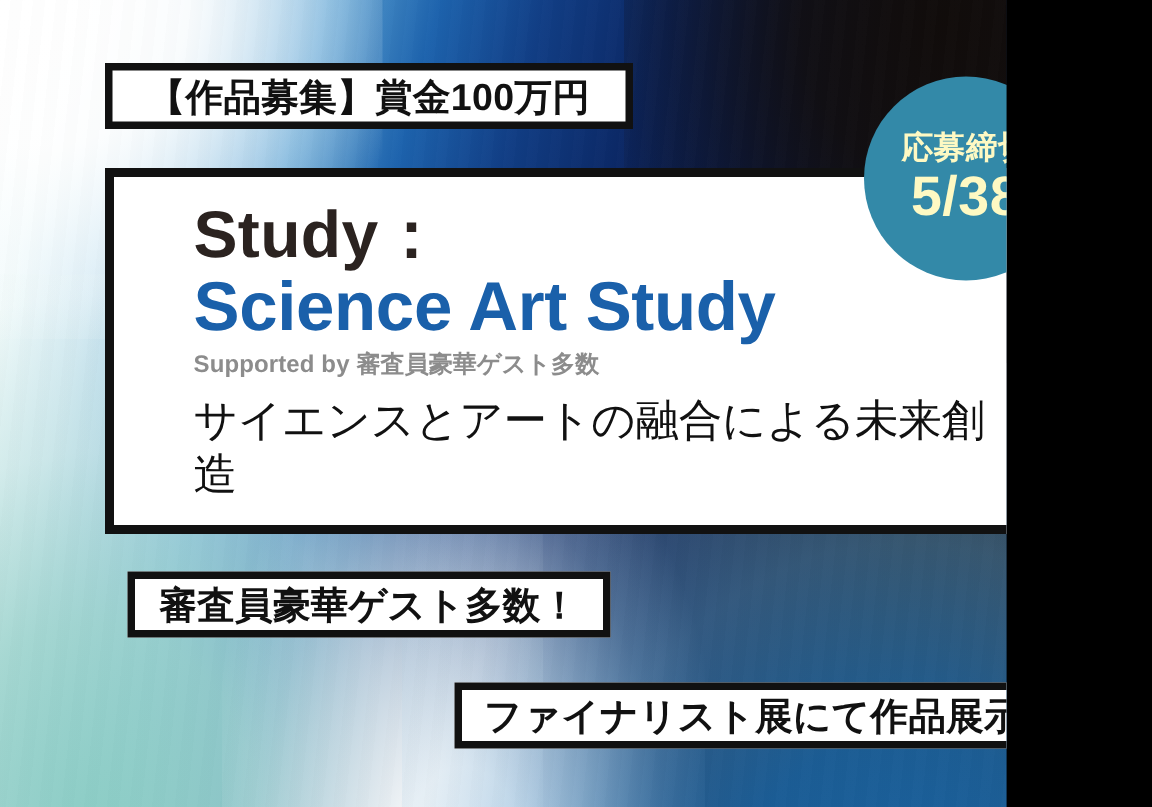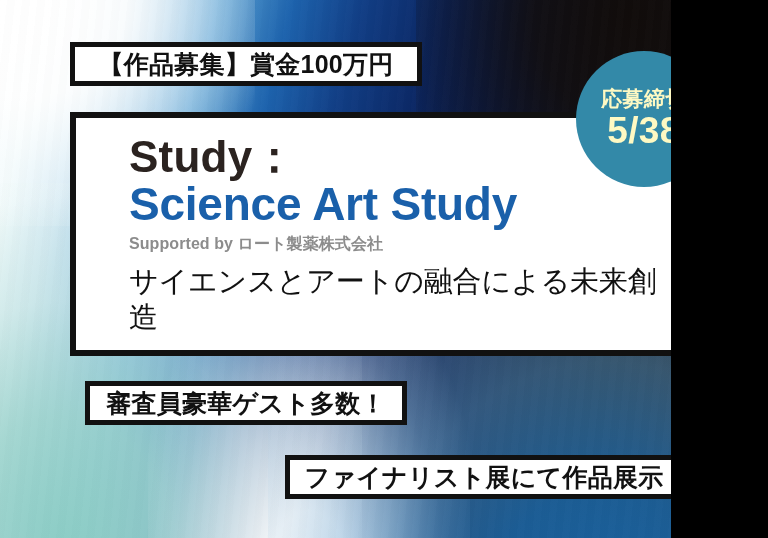--- a/index.html
+++ b/index.html
@@ -131,21 +131,21 @@
     font-weight: 700;
     letter-spacing: 0.01em;
   }
 
   #tag-prize   { left: 70px;  top: 42px;  width: 352px; height: 44px; }
   #tag-prize span { font-size: 25px; }
 
   #tag-judges  { left: 85px;  top: 381px; width: 322px; height: 44px; }
   #tag-judges span { font-size: 25px; }
 
-  #tag-exhibit { left: 285px; top: 455px; width: 398px; height: 44px; }
+  #tag-exhibit { left: 303px; top: 455px; width: 398px; height: 44px; }
   #tag-exhibit span { font-size: 25px; }
 
   
   #main-panel {
     position: absolute;
     left: 70px;
     top: 112px;
     width: 634px;
     height: 244px;
     background: #ffffff;
@@ -236,21 +236,21 @@
   <div class="bg-streaks"></div>
 
   <div class="tagbox" id="tag-prize">
     <span>【作品募集】賞金100万円</span>
   </div>
 
   <div id="main-panel">
     <div id="main-inner">
       <div class="line-study">Study：</div>
       <div class="line-award">Science Art Study</div>
-      <div class="line-supported">Supported by ロート製薬株式会社</div>
+      <div class="line-supported">Supported by 審査員豪華ゲスト多数</div>
       <div class="line-tagline">サイエンスとアートの融合による未来創造</div>
     </div>
   </div>
 
   <div id="deadline-badge">
     <div id="deadline-label">応募締切</div>
     <div id="deadline-date">5/38</div>
   </div>
 
   <div class="tagbox" id="tag-judges">

